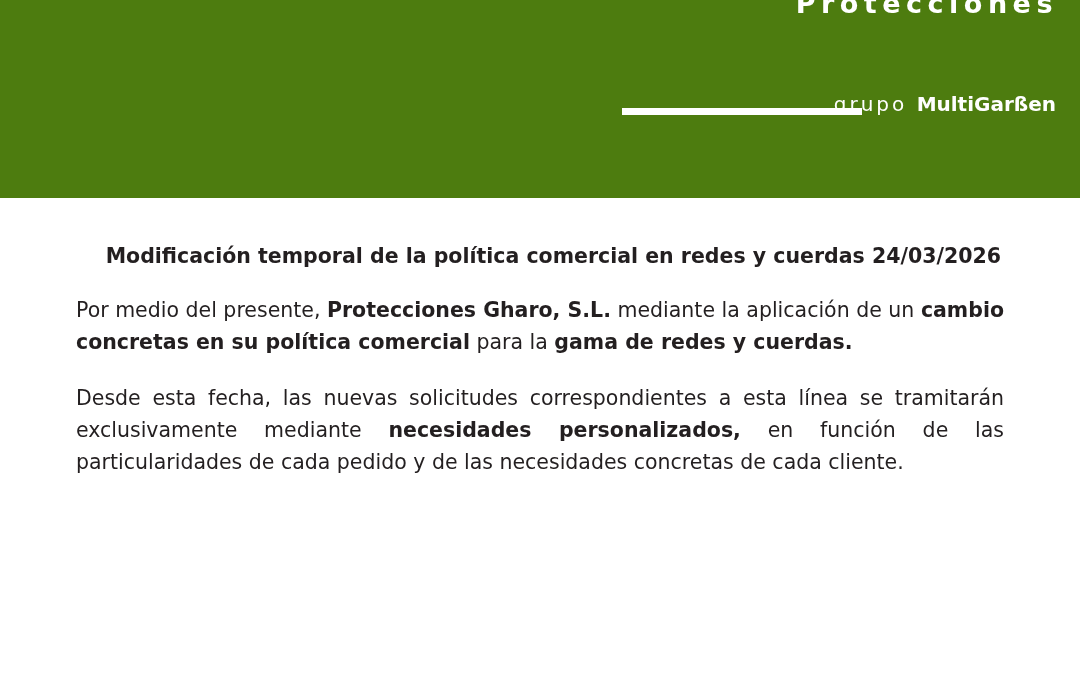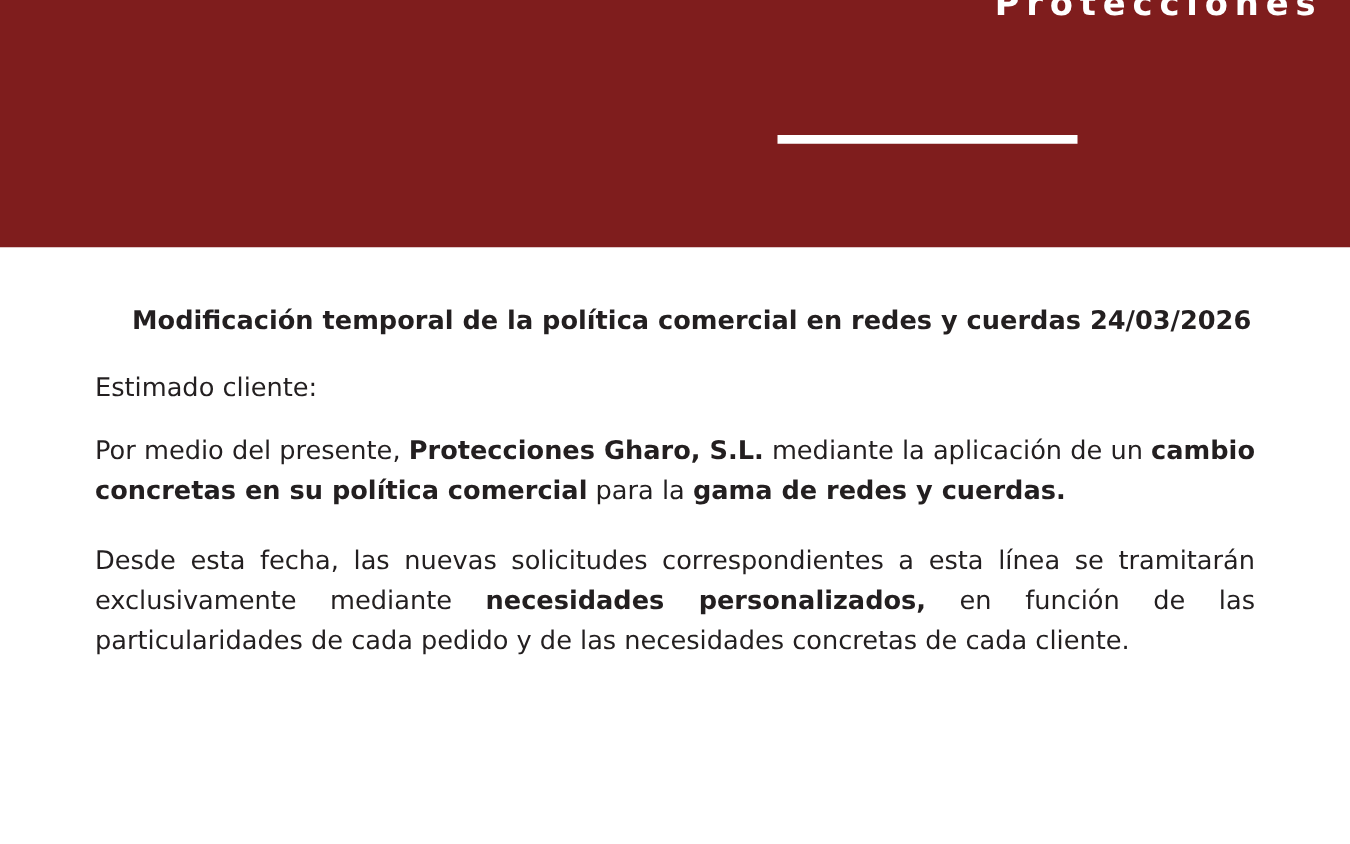--- a/index.html
+++ b/index.html
@@ -21,21 +21,21 @@
     overflow: hidden;
   }
 
   
   .header-band {
     position: absolute;
     left: 0;
     top: 0;
     width: 1080px;
     height: 198px;
-    background: #7f1d1d;
+    background: #4d7c0f;
     overflow: hidden;
   }
   .logo-block {
     position: absolute;
     right: 18px;
     top: -16px;
     width: 470px;
     height: 160px;
     color: #ffffff;
   }
@@ -137,33 +137,33 @@
 </style>
 </head>
 <body>
 
 <div class="page">
 
   <div class="header-band">
     <div class="logo-block">
       <div class="logo-protecciones">Protecciones</div>
       <div class="logo-rule"></div>
+      <div class="logo-grupo"><span class="grupo-word">grupo </span><span class="multi-word">MultiGarßen</span></div>
     </div>
   </div>
 
   <div class="doc">
     <div class="doc-inner">
 
 
       <div class="subheading">
         <span>Modificación temporal de la política comercial en redes y cuerdas</span>
         <span>24/03/2026</span>
       </div>
 
-      <p class="para no-justify">Estimado cliente:</p>
 
       <p class="para"><span>Por medio del presente, </span><b>Protecciones Gharo, S.L.</b><span> mediante la aplicación de un </span><b>cambio concretas en su política comercial</b><span> para la </span><b>gama de redes y cuerdas.</b></p>
 
       <div class="spacer-sm"></div>
 
       <p class="para"><span>Desde esta fecha, las nuevas solicitudes correspondientes a esta línea se tramitarán exclusivamente mediante </span><b>necesidades personalizados,</b><span> en función de las particularidades de cada pedido y de las necesidades concretas de cada cliente.</span></p>
 
     </div>
   </div>
 

